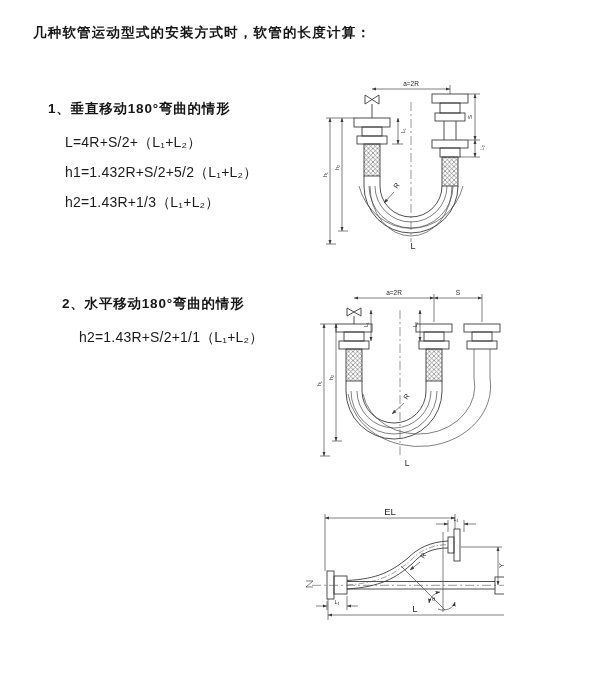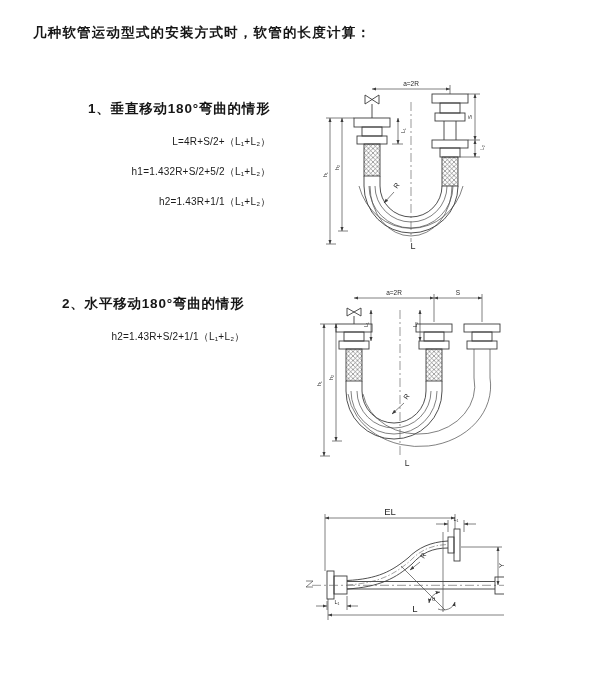--- a/index.html
+++ b/index.html
@@ -2,44 +2,44 @@
 <html><head>
 <meta charset="utf-8">
 <style>
   html,body{margin:0;padding:0;background:#ffffff;}
   body{font-family:"Liberation Sans","DejaVu Sans",sans-serif;color:#1f1f1f;}
   #page{position:relative;width:504px;height:675px;background:#ffffff;overflow:hidden;}
   .title{position:absolute;left:33px;top:24px;font-size:13.5px;font-weight:600;letter-spacing:1.2px;color:#161616;}
   .section{position:absolute;left:48px;}
   .sec-heading{font-size:13.5px;font-weight:600;letter-spacing:0.8px;color:#161616;margin:0;}
   .formulas{margin:9px 0 0 17px;}
-  .formula{font-size:10px;font-weight:400;letter-spacing:0.2px;color:#1b1b1b;line-height:30px;margin:0;white-space:nowrap;text-align:right;}
+  .formula{font-size:14px;font-weight:400;letter-spacing:0.2px;color:#1b1b1b;line-height:30px;margin:0;white-space:nowrap;}
   .diagram{position:absolute;}
   svg{display:block;}
   .ln{stroke:#3c3c3c;fill:none;stroke-width:0.9;}
   .thin{stroke:#4a4a4a;fill:none;stroke-width:0.7;}
   .dim{stroke:#3c3c3c;fill:none;stroke-width:0.65;}
   .cl{stroke:#555;fill:none;stroke-width:0.6;stroke-dasharray:9 3 2 3;}
   .hosecl{stroke:#555;fill:none;stroke-width:0.55;stroke-dasharray:6 2 1.5 2;}
   .lbl{fill:#2a2a2a;stroke:none;}
   .braidrect{stroke:#3c3c3c;stroke-width:0.9;}
 </style>
 </head>
 <body>
 
 <div id="page">
 
   <div class="title">几种软管运动型式的安装方式时，软管的长度计算：</div>
 
-  <div class="section" style="top:100px;margin-left:40px;">
+  <div class="section" style="top:100px;">
     <p class="sec-heading">1、垂直移动180°弯曲的情形</p>
     <div class="formulas">
       <p class="formula">L=4R+S/2+（L₁+L₂）</p>
       <p class="formula">h1=1.432R+S/2+5/2（L₁+L₂）</p>
-      <p class="formula">h2=1.43R+1/1（L₁+L₂）</p>
+      <p class="formula">h2=1.43R+1/3（L₁+L₂）</p>
     </div>
   </div>
 
   <div class="section" style="top:295px;margin-left:14px;">
     <p class="sec-heading">2、水平移动180°弯曲的情形</p>
     <div class="formulas">
       <p class="formula">h2=1.43R+S/2+1/1（L₁+L₂）</p>
     </div>
   </div>
 

